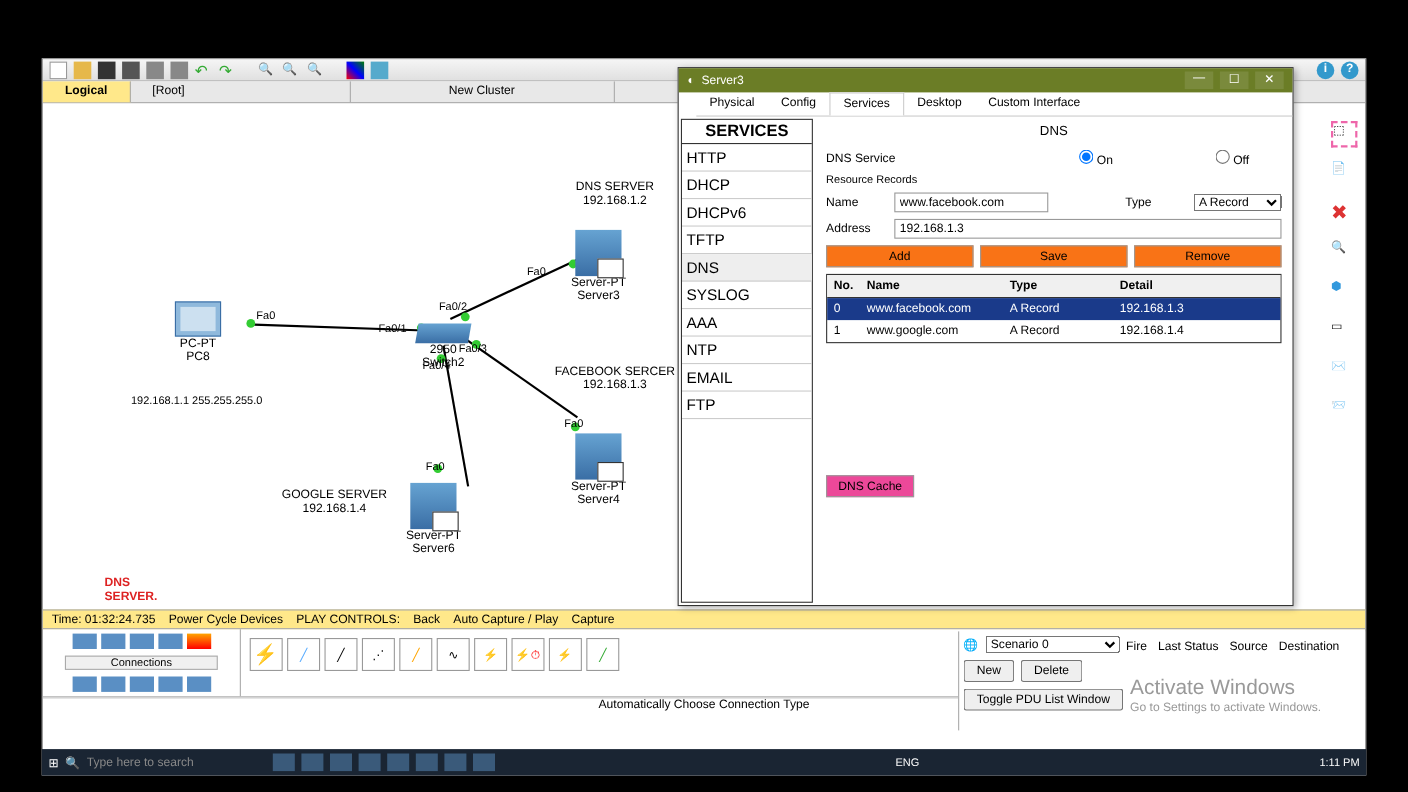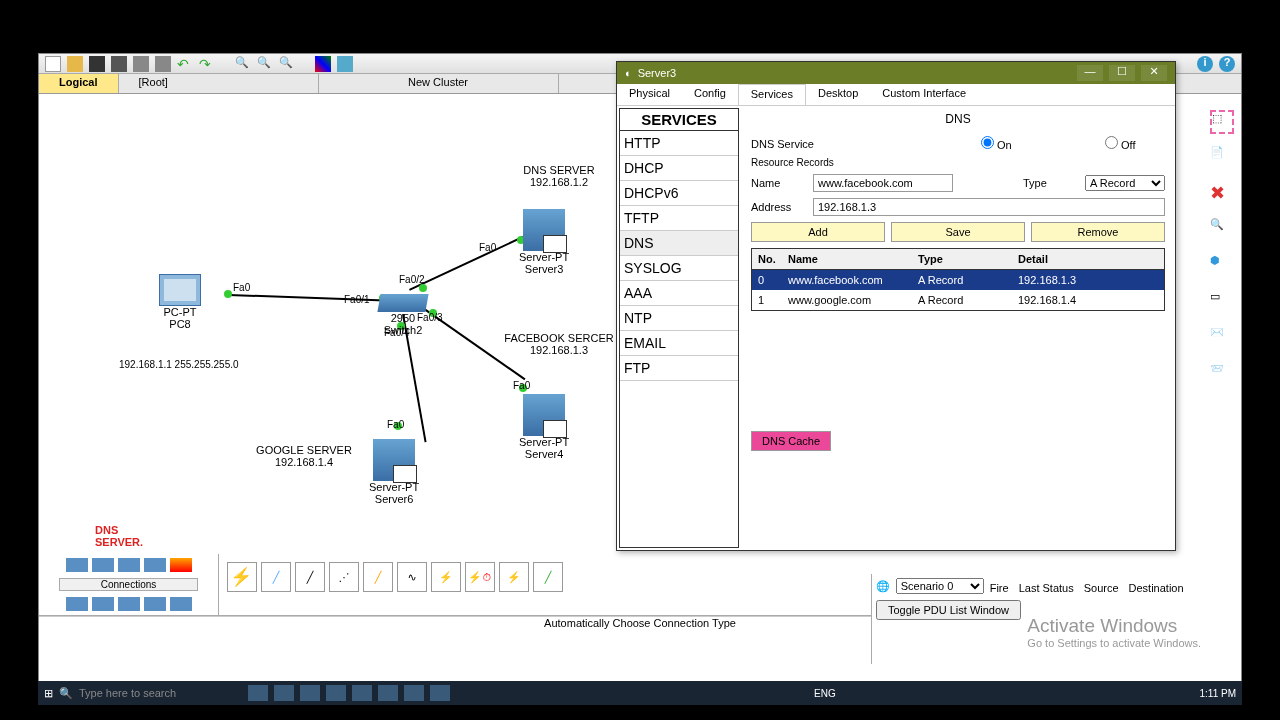--- a/index.html
+++ b/index.html
@@ -39,35 +39,35 @@
 .scenario-panel { position:absolute; right:0; bottom:40px; width:370px; height:90px; background:#fff; border-left:1px solid #aaa; padding:4px; }
 .scenario-panel .row1 { display:flex; gap:6px; align-items:center; }
 .scenario-panel button { padding:2px 10px; }
 .fire-hdrs { display:flex; gap:10px; font-size:11px; margin-top:4px; }
 .activate { position:absolute; right:40px; bottom:55px; color:#999; }
 
 .server-dialog { position:absolute; left:616px; top:61px; width:560px; height:490px; background:#fff; border:1px solid #333; box-shadow:2px 2px 6px rgba(0,0,0,.3); }
 .dlg-title { height:22px; background:#6b7d26; color:#fff; display:flex; align-items:center; padding:0 8px; gap:6px; }
 .dlg-title .spacer { flex:1; }
 .dlg-title .winbtn { width:26px; height:16px; background:rgba(255,255,255,.1); text-align:center; cursor:pointer; }
-.dlg-tabs { height:22px; display:flex; border-bottom:1px solid #ccc; }
+.dlg-tabs { height:22px; display:flex; border-bottom:1px solid #ccc;margin-left:16px; }
 .dlg-tabs div { padding:3px 12px; cursor:pointer; }
 .dlg-tabs .sel { background:#fff; border:1px solid #ccc; border-bottom:none; }
 .dlg-body { display:flex; height:calc(100% - 44px); }
 .services-list { width:120px; border:1px solid #333; margin:2px; }
 .services-list .sh { font-weight:bold; font-size:15px; text-align:center; border-bottom:1px solid #333; padding:2px; }
 .services-list .srv { text-align:left; padding:4px; font-size:14px; border-bottom:1px solid #ccc; cursor:pointer; }
 .services-list .sel { background:#eee; }
 .dns-pane { flex:1; padding:6px 10px; }
 .dns-pane h3 { text-align:center; font-weight:normal; font-size:12px; margin-bottom:10px; }
 .form-row { display:flex; align-items:center; gap:2px; margin:6px 0; }
 .form-row label { min-width:60px; }
 .form-row input[type=text] { border:1px solid #999; padding:2px 4px; }
 .btn-row { display:flex; gap:6px; margin:6px 0; }
-.btn-row button { flex:1; padding:3px; border:1px solid #999; background:#fef9c3; cursor:pointer; }
+.btn-row button { flex:1; padding:3px; border:1px solid #999; background:#f97316; cursor:pointer; }
 .rec-table { border:1px solid #333; }
 .rec-table .hdr { display:flex; background:#f0f0f0; border-bottom:1px solid #333; font-weight:bold; }
 .rec-table .row { display:flex; }
 .rec-table .row.sel { background:#1a3a8a; color:#fff; }
 .rec-table .c { padding:4px 6px; }
 .c0{width:30px}.c1{width:130px}.c2{width:100px}.c3{flex:1}
 .dns-cache { margin-top:120px; }
 .dns-cache button { padding:3px 10px; border:1px solid #999; background:#ec4899; cursor:pointer; }
 
 .right-toolbar { position:absolute; right:40px; top:110px; width:36px; display:flex; flex-direction:column; gap:12px; align-items:center; }
@@ -180,20 +180,28 @@
     </div>
     <div class="small-label" style="left:348px;top:325px">Fa0</div>
 
     <div class="watermark">
       <div>DNS</div>
       <div>SERVER.</div>
     </div>
   </div>
 
   <div class="bottom-panel">
+    <div class="time-row">
+      <span>Time: 01:32:24.735</span>
+      <span>Power Cycle Devices</span>
+      <span>PLAY CONTROLS:</span>
+      <span>Back</span>
+      <span>Auto Capture / Play</span>
+      <span>Capture</span>
+    </div>
     <div class="device-row">
       <div class="palette">
         <div class="palette-icons">
           <span class="pal-icon"></span>
           <span class="pal-icon"></span>
           <span class="pal-icon"></span>
           <span class="pal-icon"></span>
           <span class="pal-icon" style="background:linear-gradient(orange,red)"></span>
         </div>
         <div class="hdr">Connections</div>
@@ -237,27 +245,31 @@
             <span style="color:#3a3">╱</span>
           </div>
       </div>
     </div>
     <div class="auto-row">Automatically Choose Connection Type</div>
   </div>
 
   <div class="scenario-panel">
     <div class="row1">
       <span>🌐</span>
-      <select style="width:88px"><option>Scenario 0</option></select>
+      <select style="width:122px"><option>Scenario 0</option></select>
       <div class="fire-hdrs">
         <span>Fire</span>
         <span>Last Status</span>
         <span>Source</span>
         <span>Destination</span>
       </div>
+    </div>
+    <div style="margin-top:6px;display:flex;gap:6px">
+      <button>New</button>
+      <button>Delete</button>
     </div>
     <div style="margin-top:6px">
       <button>Toggle PDU List Window</button>
     </div>
   </div>
   <div class="activate">
     <div style="font-size:19px">Activate Windows</div>
     <div style="font-size:11px">Go to Settings to activate Windows.</div>
   </div>
 </div>

